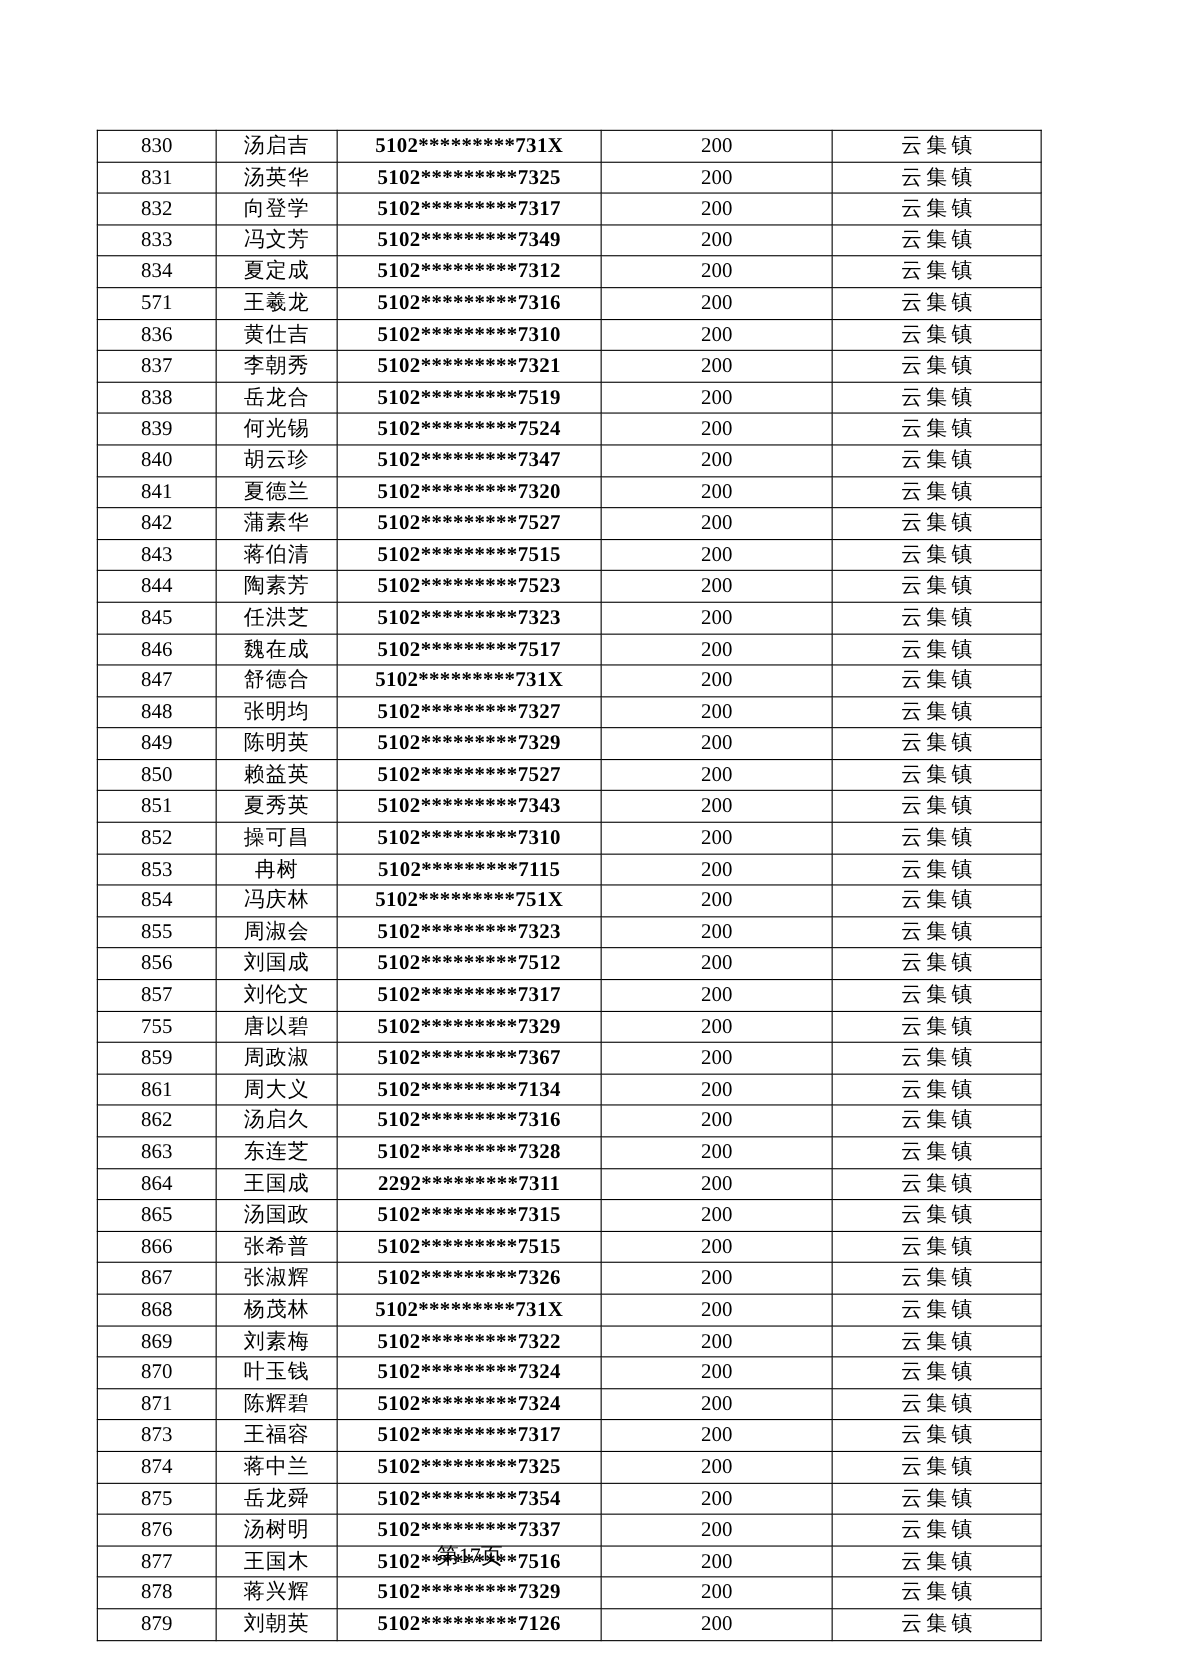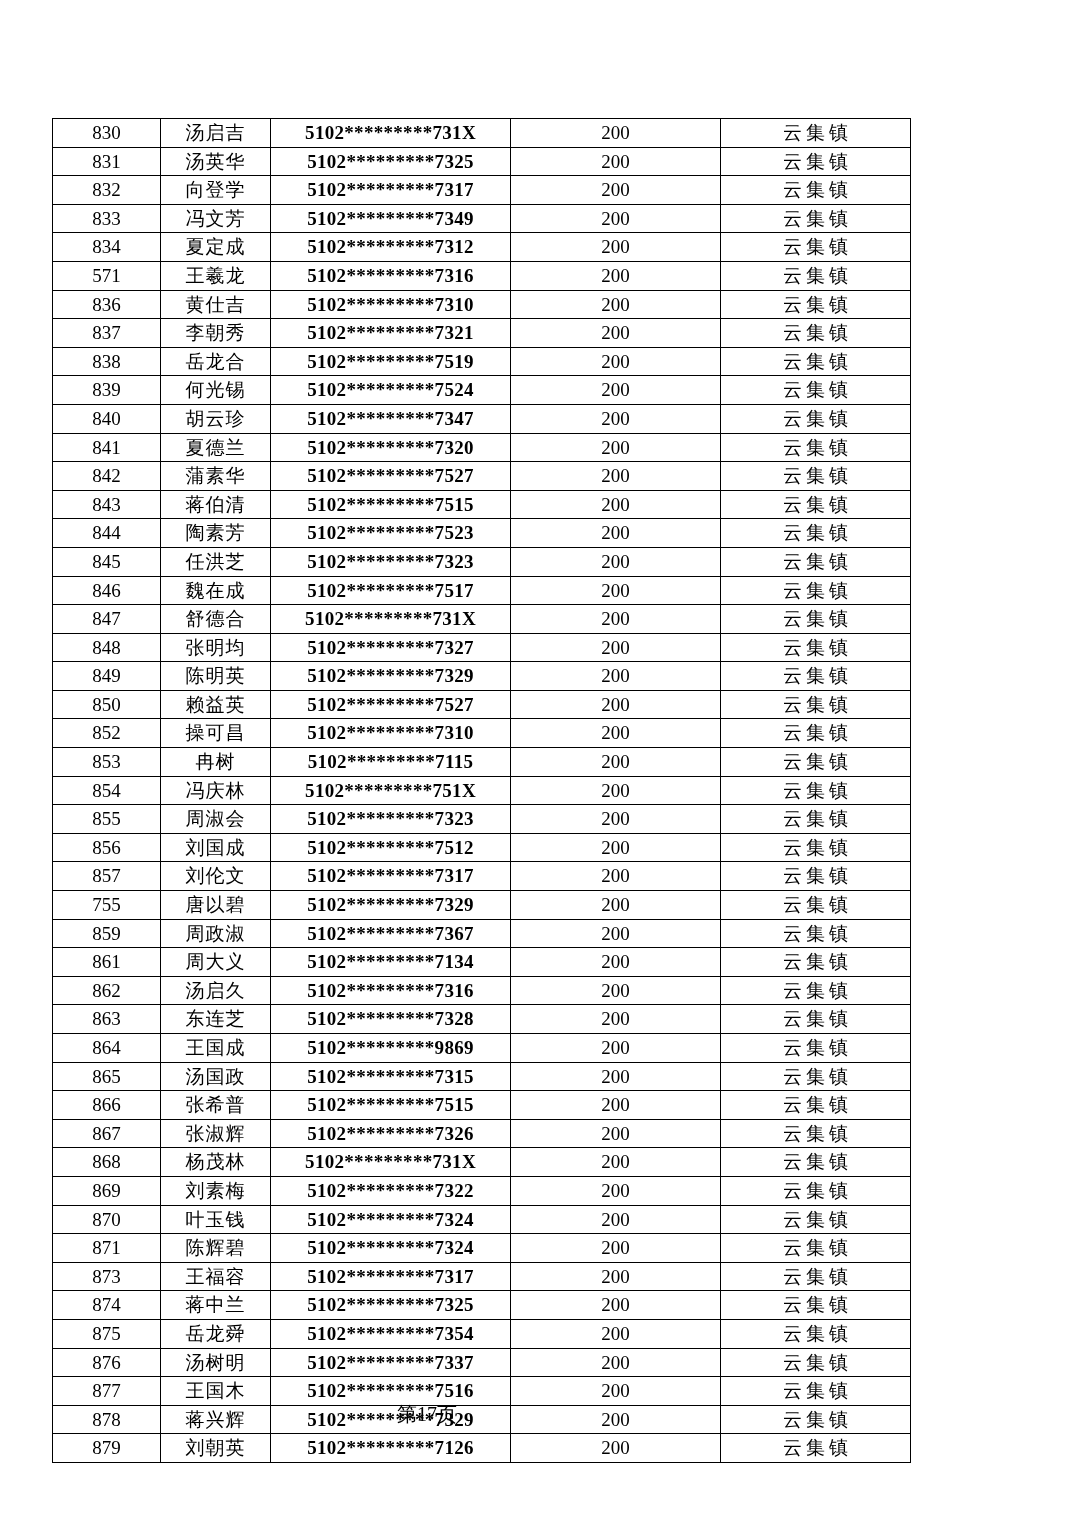--- a/index.html
+++ b/index.html
@@ -12,21 +12,21 @@
     height: 1520px;
     font-family: "Liberation Serif", "DejaVu Serif", serif;
     color: #000000;
     position: relative;
   }
   .page {
     position: relative;
     width: 854px;
     height: 1520px;
     box-sizing: border-box;
-    padding: 118px 108px 0 52px;
+    padding: 118px 108px 0 88px;
   }
   table.roster {
     border-collapse: collapse;
     width: 858px;
     table-layout: fixed;
   }
   table.roster td {
     border: 1px solid #000000;
     height: 27.6px;
     line-height: 27.6px;
@@ -230,20 +230,27 @@
           <td class="town">云集镇</td>
         </tr>
         <tr>
           <td class="seq">850</td>
           <td class="name">赖益英</td>
           <td class="idnum">5102*********7527</td>
           <td class="amount">200</td>
           <td class="town">云集镇</td>
         </tr>
         <tr>
+          <td class="seq">851</td>
+          <td class="name">夏秀英</td>
+          <td class="idnum">5102*********7343</td>
+          <td class="amount">200</td>
+          <td class="town">云集镇</td>
+        </tr>
+        <tr>
           <td class="seq">852</td>
           <td class="name">操可昌</td>
           <td class="idnum">5102*********7310</td>
           <td class="amount">200</td>
           <td class="town">云集镇</td>
         </tr>
         <tr>
           <td class="seq">853</td>
           <td class="name">冉树</td>
           <td class="idnum">5102*********7115</td>
@@ -309,21 +316,21 @@
         <tr>
           <td class="seq">863</td>
           <td class="name">东连芝</td>
           <td class="idnum">5102*********7328</td>
           <td class="amount">200</td>
           <td class="town">云集镇</td>
         </tr>
         <tr>
           <td class="seq">864</td>
           <td class="name">王国成</td>
-          <td class="idnum">5102*********9869</td>
+          <td class="idnum">2292*********7311</td>
           <td class="amount">200</td>
           <td class="town">云集镇</td>
         </tr>
         <tr>
           <td class="seq">865</td>
           <td class="name">汤国政</td>
           <td class="idnum">5102*********7315</td>
           <td class="amount">200</td>
           <td class="town">云集镇</td>
         </tr>

